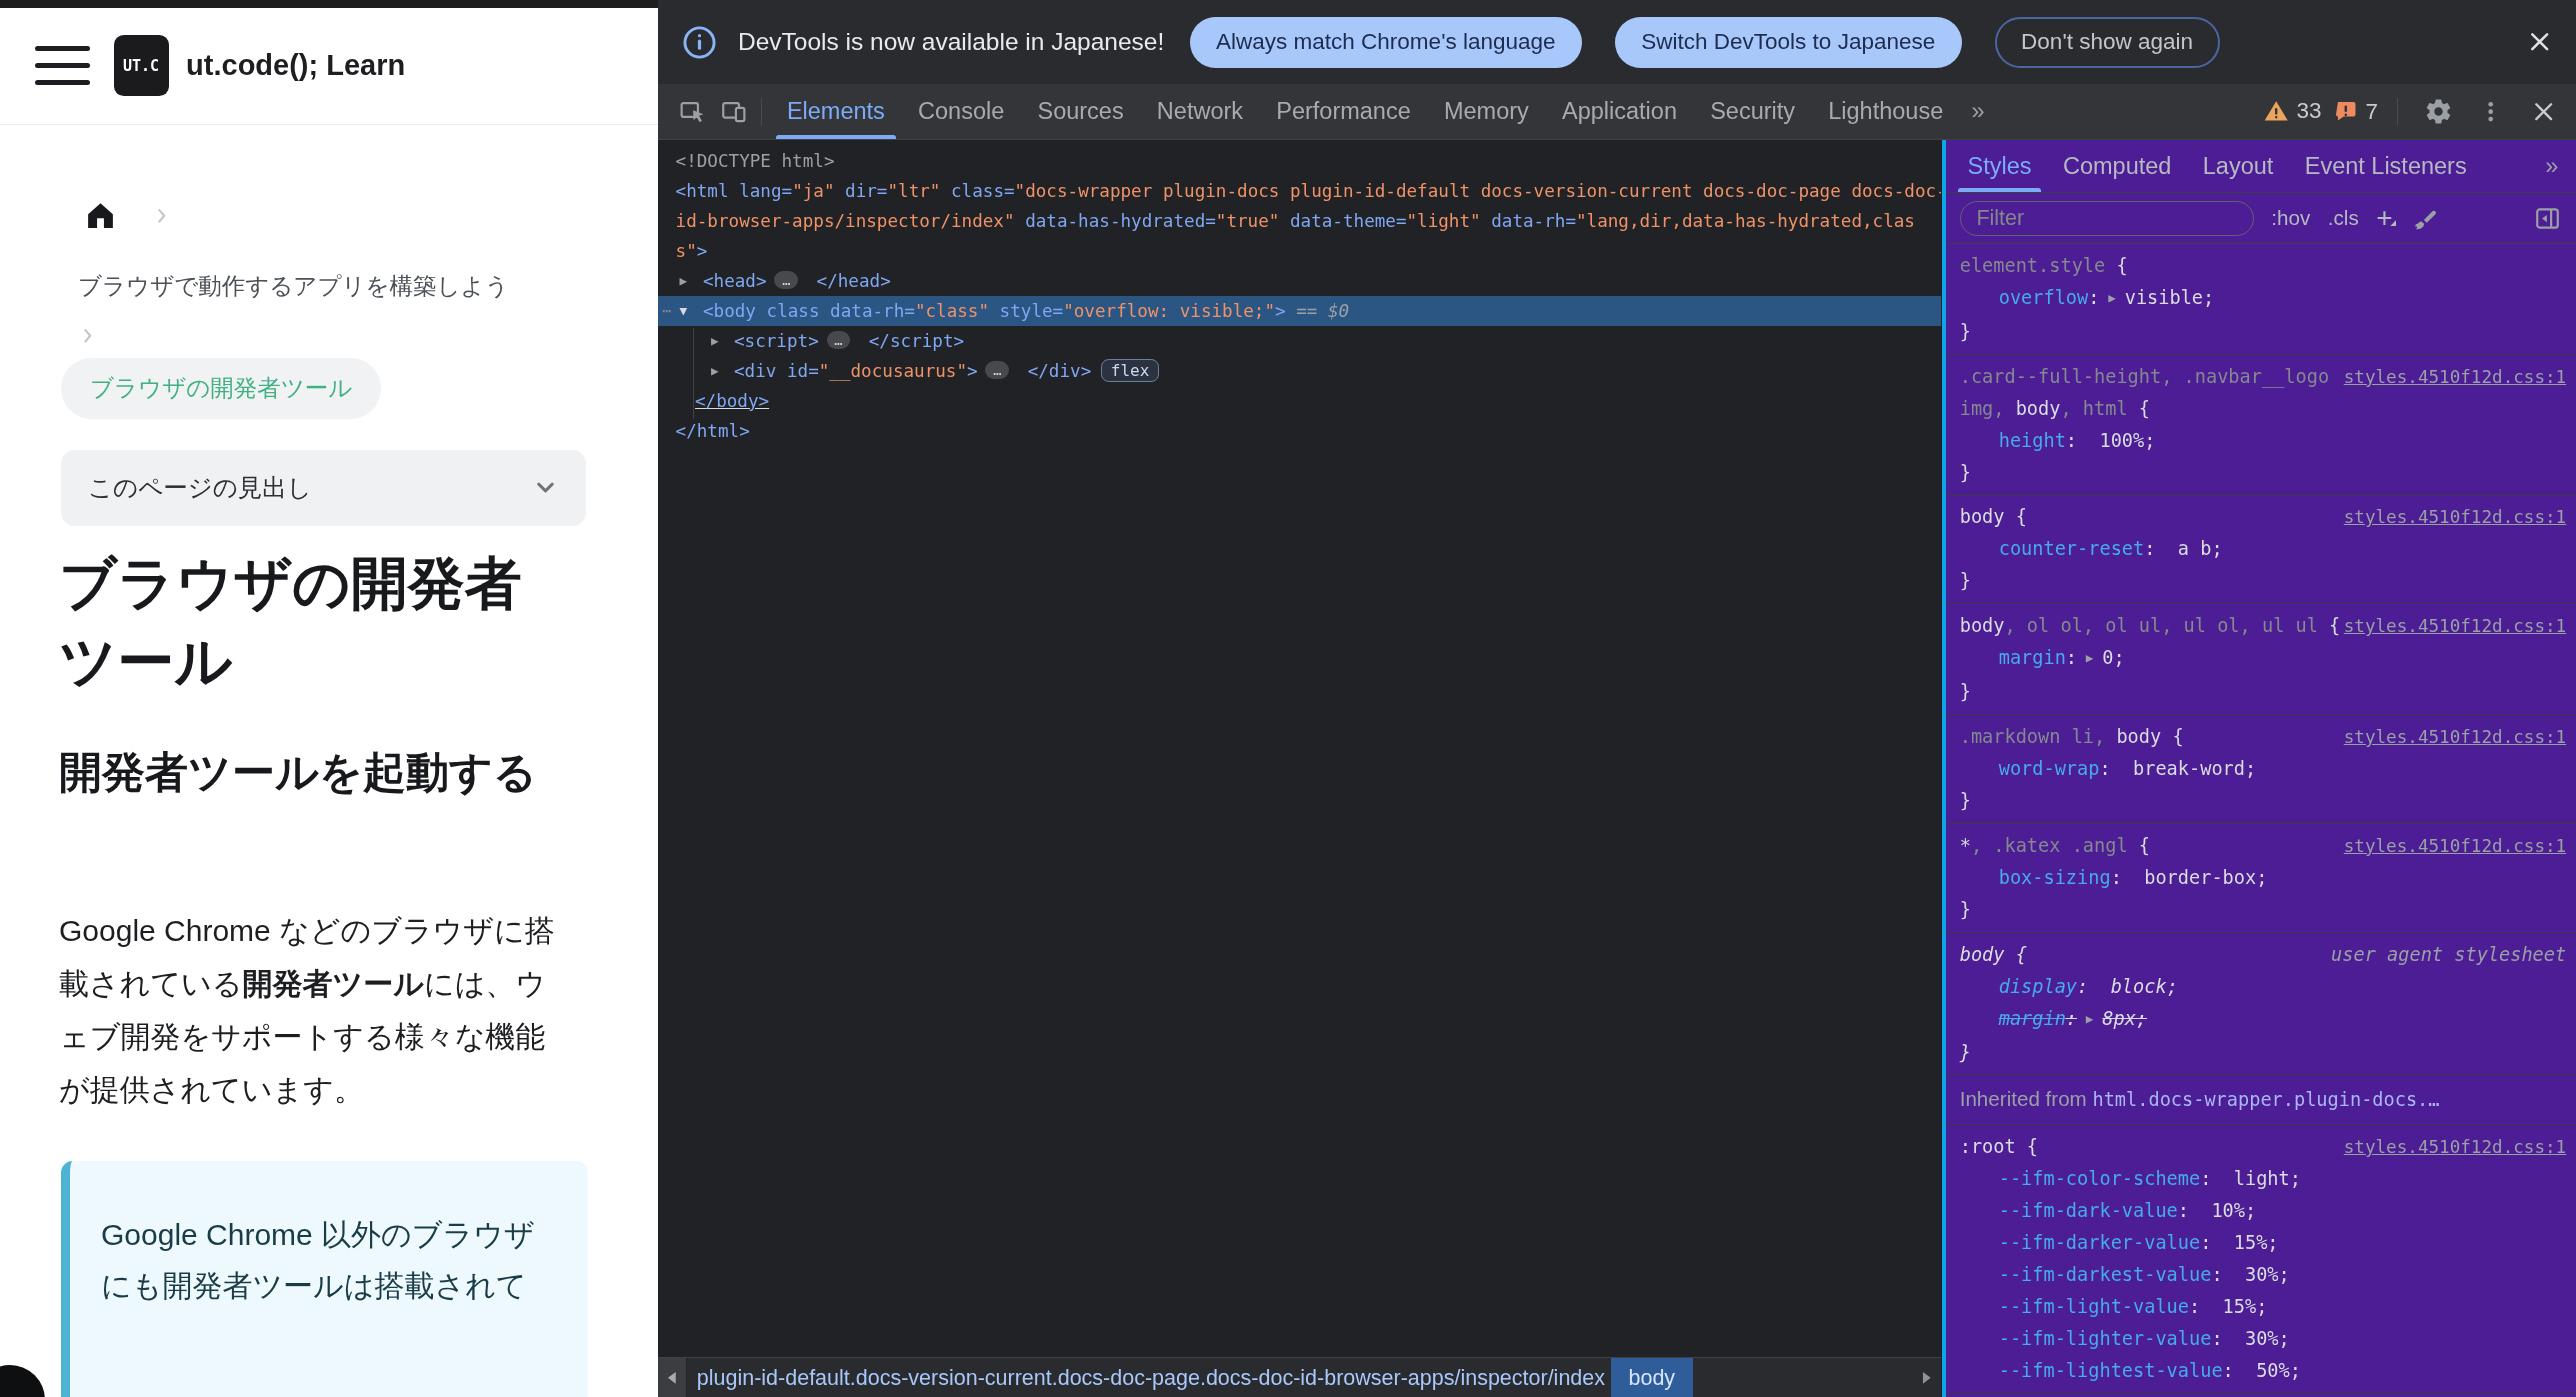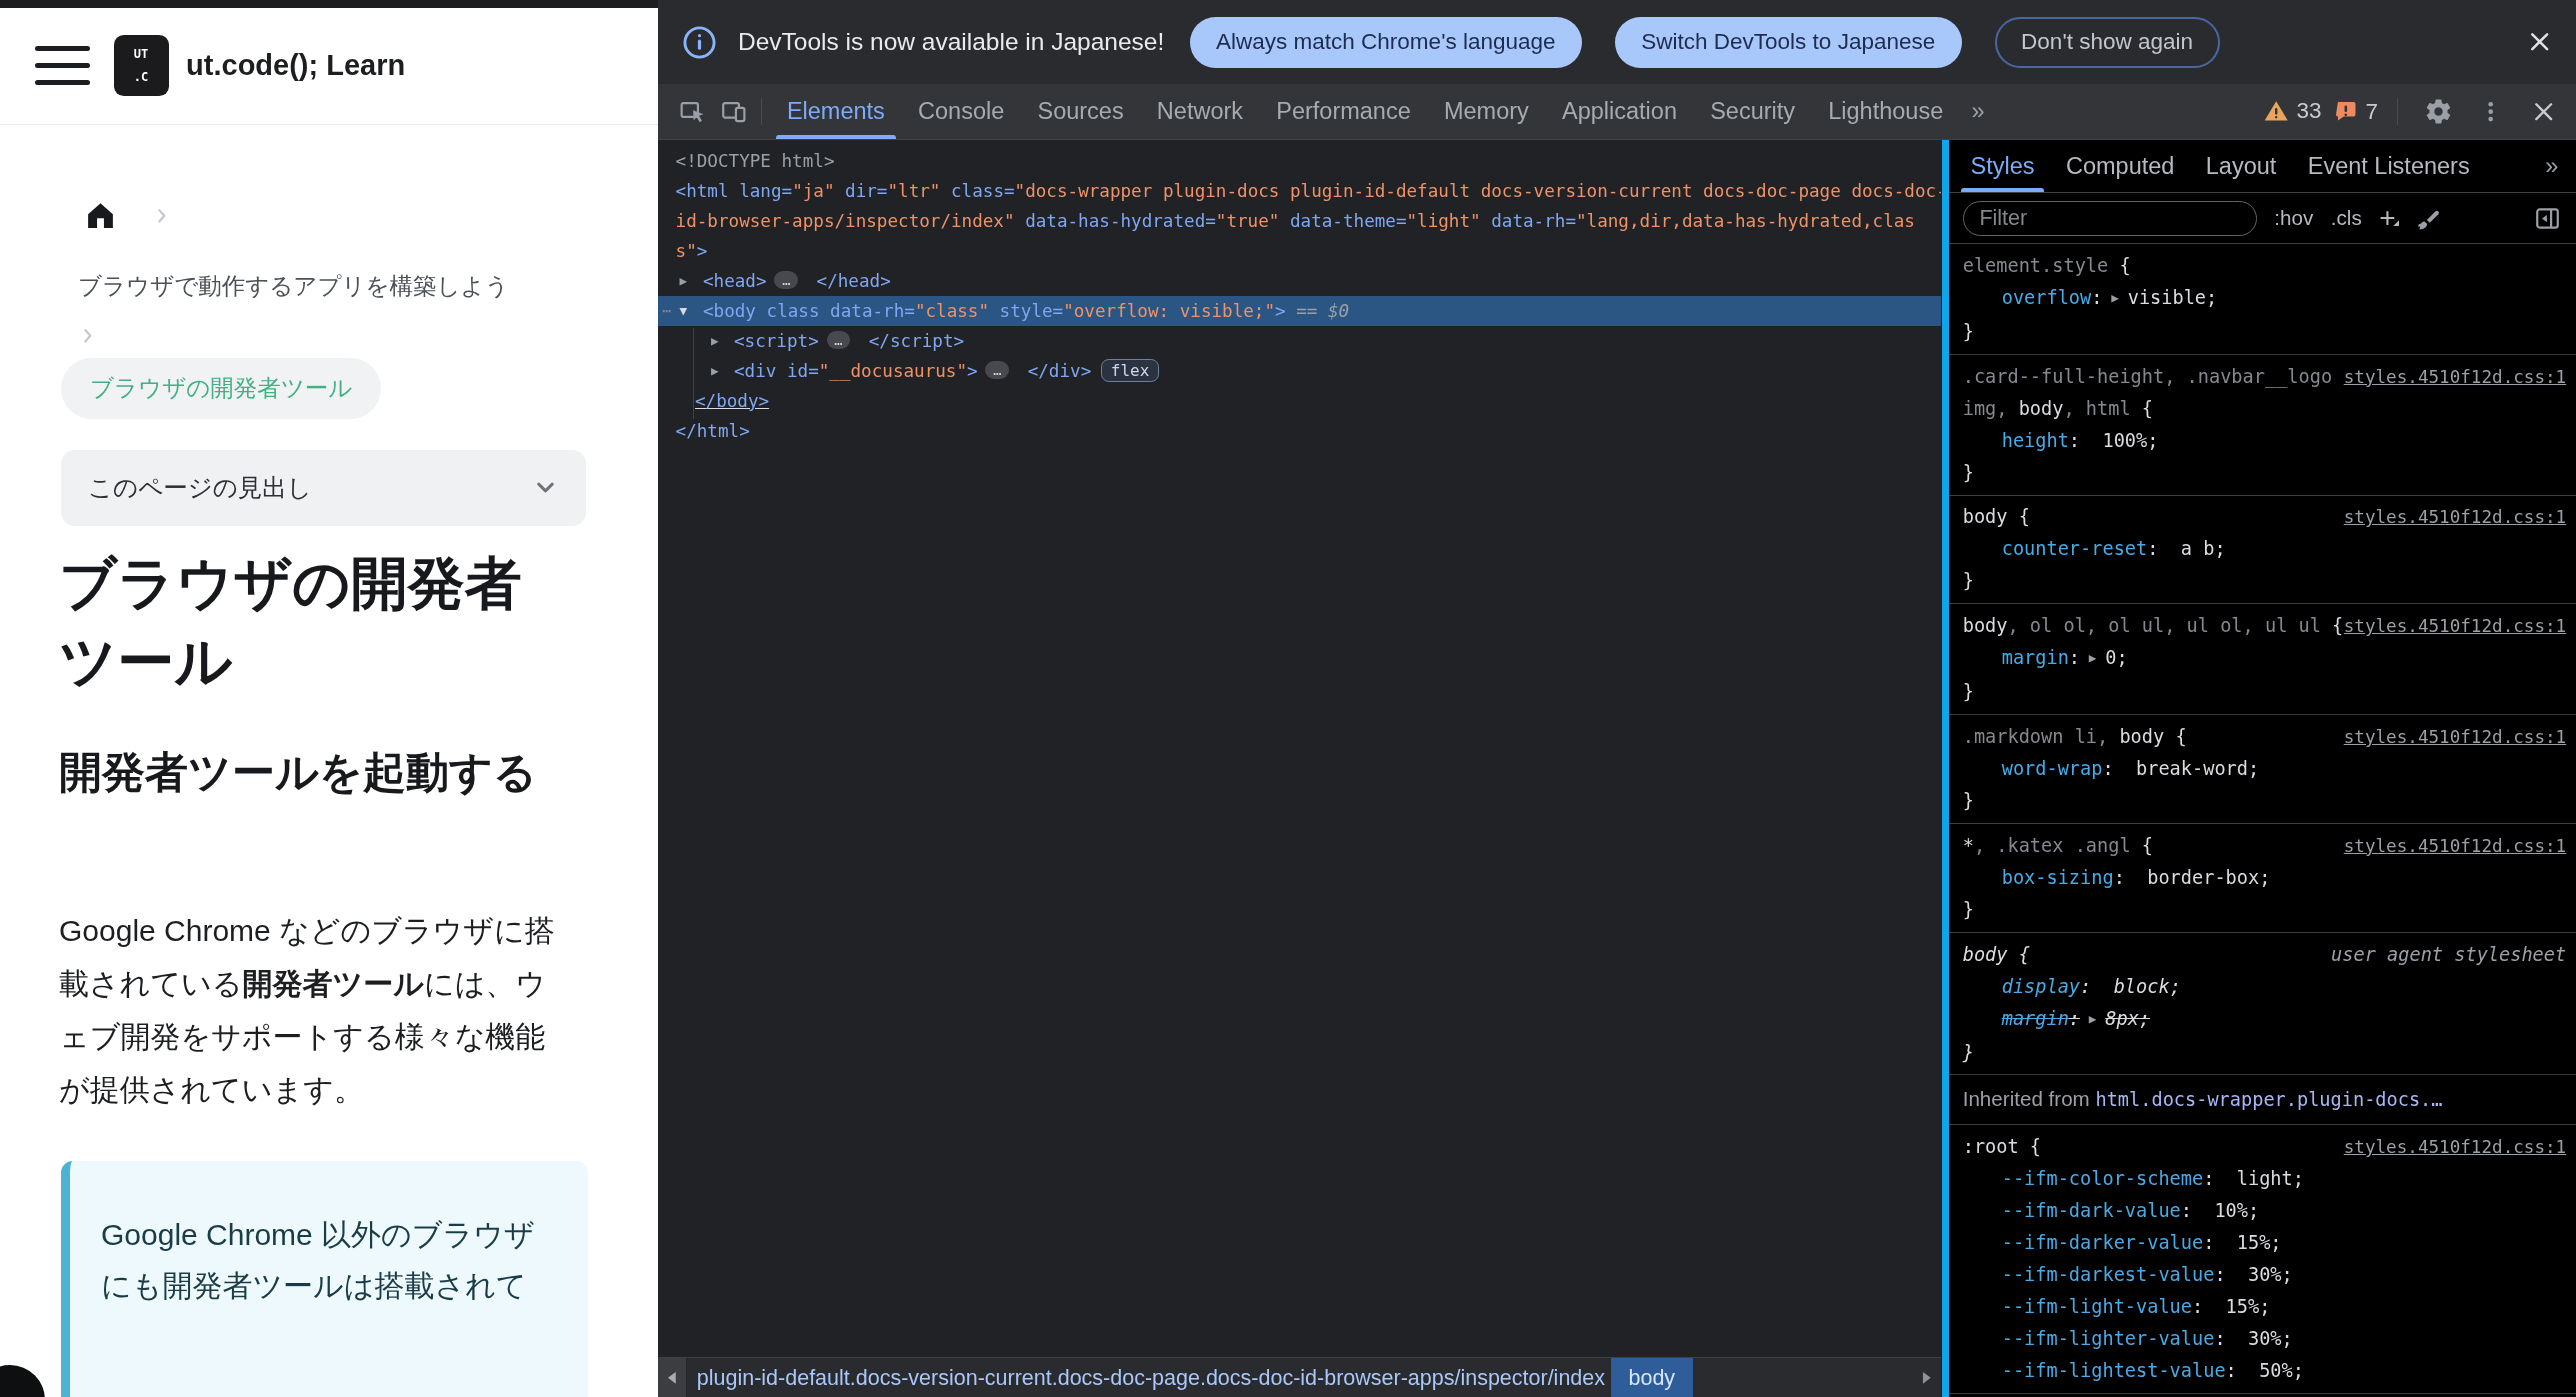--- a/index.html
+++ b/index.html
@@ -7,22 +7,22 @@
   #window { position:relative; width:2576px; height:1398px; background:#202124; overflow:hidden; }
 
   
   #topstrip { position:absolute; left:0; top:0; width:658px; height:7.8px; background:#1d1e20; }
   #site-page { position:absolute; left:0; top:7.8px; width:658px; height:1390px; background:#ffffff; overflow:hidden; }
   .navbar { position:absolute; left:0; top:0; width:100%; height:117px; border-bottom:1px solid #e9ebee;
             display:flex; align-items:center; padding-left:35px; background:#fff; }
   .burger { width:55px; height:39px; display:flex; flex-direction:column; justify-content:space-between; cursor:pointer; }
   .burger span { display:block; height:4.9px; background:#1c1e21; border-radius:2.9px; }
   .logo { width:55px; height:61px; background:#1b1b1e; border-radius:9.8px; margin-left:23.5px;
-          color:#fff; font-family:"DejaVu Sans Mono", monospace; font-size:12px; font-weight:bold;
-          display:flex; flex-direction:column; align-items:center; justify-content:center; line-height:22.5px; }
+          color:#fff; font-family:"DejaVu Sans Mono", monospace; font-size:15px; font-weight:bold;
+          display:flex; flex-direction:row; align-items:center; justify-content:center; line-height:22.5px; }
   .site-title { margin-left:17.6px; font-size:29px; font-weight:bold; color:#1c1e21; }
 
   .bc-row { position:absolute; left:84px; top:191px; display:flex; align-items:center; gap:35px; }
   .section-label { position:absolute; left:78px; top:262px; font-size:23.5px; color:#4c5158; }
   .bc-chev2 { position:absolute; left:78px; top:318px; }
   .pill { position:absolute; left:61px; top:350px; background:#f1f2f4; border-radius:33px; padding:14.7px 29px;
           font-size:23.5px; color:var(--green); }
   .toc-box { position:absolute; left:61px; top:442px; width:525px; height:76px; background:#f0f1f3; border-radius:13.7px;
              display:flex; align-items:center; padding:0 27px; cursor:pointer; }
   .toc-box .lbl { font-size:24.5px; color:#2c2f33; }
@@ -79,21 +79,21 @@
 
   #crumbbar { position:absolute; left:0; bottom:0; width:1283px; height:41px; background:#2a2b2f; border-top:1px solid #404145;
               display:flex; align-items:center; }
   .crumb-prev { width:29px; height:100%; background:#3b3d41; display:flex; align-items:center; justify-content:center;
                 border-right:1px solid #242528; cursor:pointer; }
   .crumb-path { margin-left:9.8px; font-size:21.5px; color:#a8c7fa; white-space:nowrap; overflow:hidden; cursor:pointer; }
   .crumb-chip { height:100%; display:flex; align-items:center; padding:0 17.6px; background:#2e5d99; color:#d7e5fe;
                 font-size:21.5px; margin-left:5.9px; cursor:pointer; }
   .crumb-next { margin-left:auto; width:29px; display:flex; align-items:center; justify-content:center; cursor:pointer; }
 
-  #styles-sidebar { position:absolute; left:1284px; top:0; right:0; bottom:0; background:#000000; border-left:7px solid #0ea5e9; }
+  #styles-sidebar { position:absolute; left:1284px; top:0; right:0; bottom:0; background:#4c1d95; border-left:4px solid #0ea5e9; }
   .sbtabs { height:53px; border-bottom:1px solid #3c3e43; display:flex; align-items:center; padding:0 5.9px; }
   .sbtab { height:100%; display:flex; align-items:center; padding:0 15.7px; font-size:23.5px; color:#b6bac0; position:relative; cursor:pointer; white-space:nowrap; }
   .sbtab.active { color:var(--accent-blue); }
   .sbtab.active::after { content:""; position:absolute; left:5.9px; right:5.9px; bottom:0; height:3.9px; border-radius:2.9px 2.9px 0 0; background:var(--accent-blue); }
   .sb-more { margin-left:auto; font-size:23.5px; color:#9aa0a6; padding-right:11.7px; cursor:pointer; }
   .sbtools { height:51px; border-bottom:1px solid #3c3e43; display:flex; align-items:center; padding:0 13.7px; gap:17.6px; }
   .filter { width:294px; height:35px; border-radius:17.6px; border:1px solid #606469; background:transparent; color:#dadce0;
             font-size:21.5px; padding:0 15.7px; font-family:inherit; outline:none; }
   .filter::placeholder { color:#83878c; }
   .ttxt { font-size:20.6px; color:#b6bac0; cursor:pointer; white-space:nowrap; }

